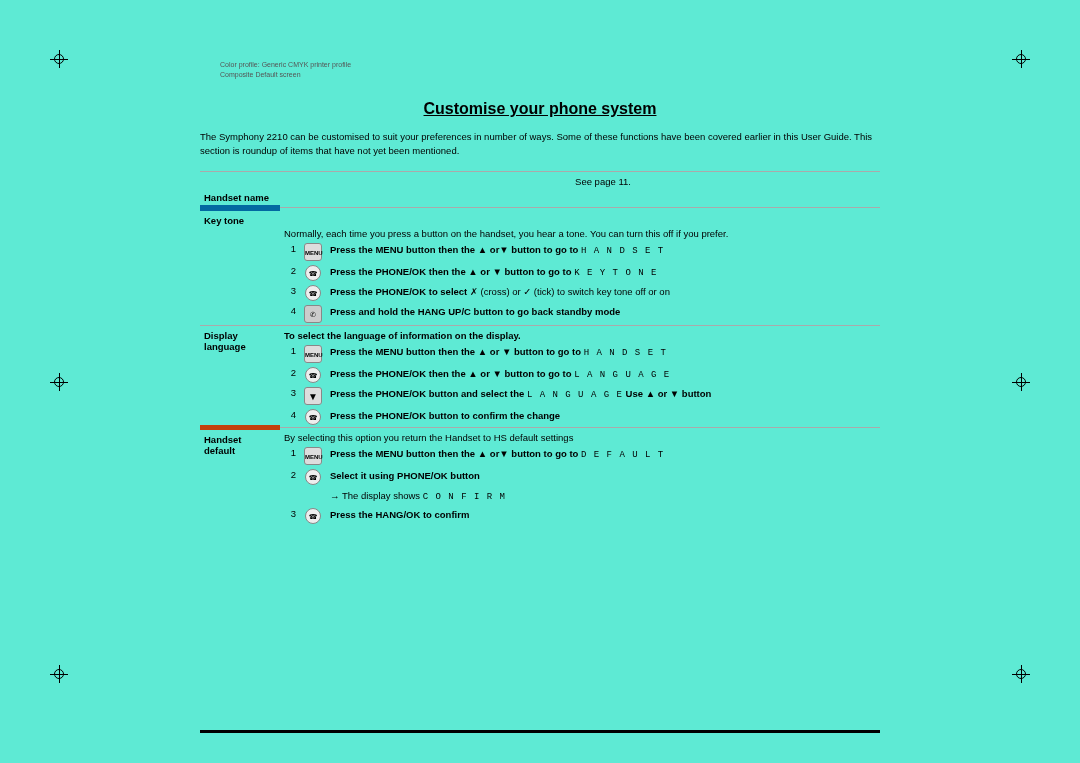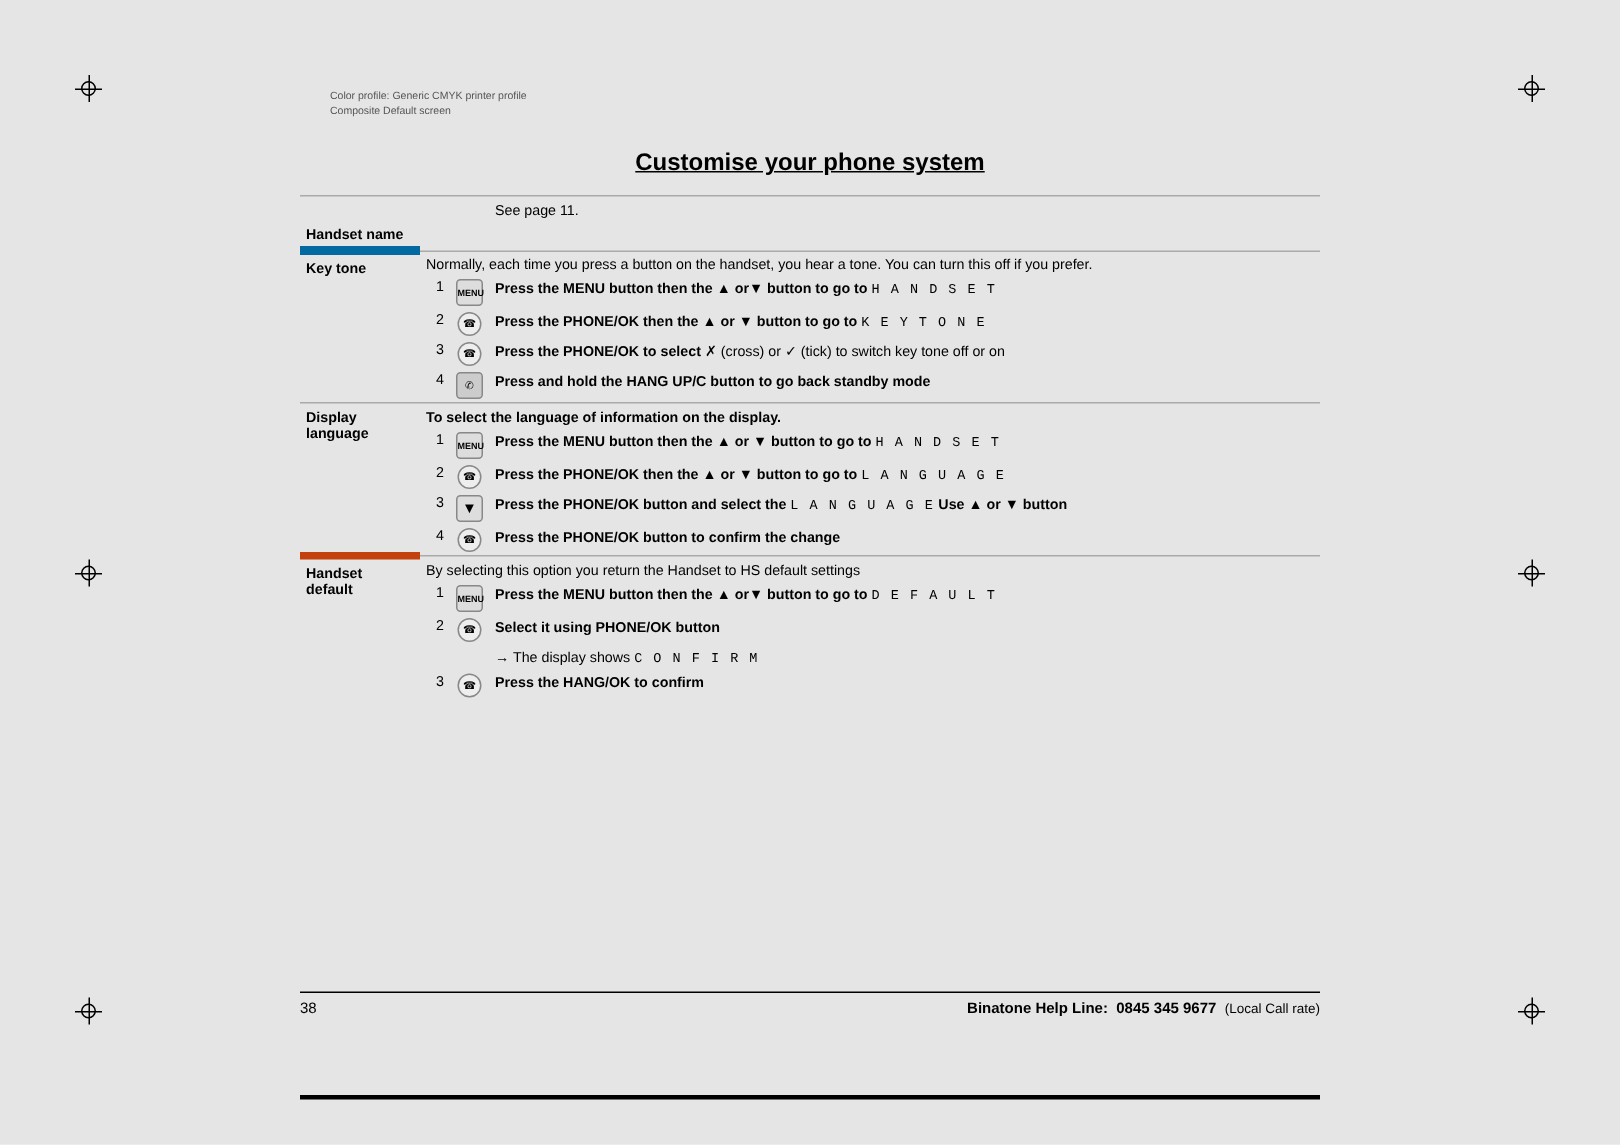--- a/index.html
+++ b/index.html
@@ -10,21 +10,21 @@
       font-family: Arial, Helvetica, sans-serif;
       font-size: 11px;
       color: #000;
       position: relative;
       overflow: hidden;
     }
 
     .page-container {
       width: 1080px;
       height: 763px;
-      background: #e5e5e5;
+      background: #5eead4;
       position: relative;
     }
 
     
     .reg-mark {
       position: absolute;
       width: 18px;
       height: 18px;
     }
     .reg-mark::before {
@@ -260,34 +260,35 @@
 
   <div class="color-profile">
     <div>Color profile: Generic CMYK printer profile</div>
     <div>Composite  Default screen</div>
   </div>
 
   <div class="content-area">
 
     <div class="page-title">Customise your phone system</div>
 
+    <div class="intro-text">The Symphony 2210 can be customised to suit your preferences in number of ways. Some of these functions have been covered earlier in this User Guide. This section is roundup of items that have not yet been mentioned.</div>
 
     <table class="main-table">
 
       <tbody>
           <tr class="header-row">
         <td class="section-label" style="border-top:1px solid #aaa; padding-top:20px;">Handset name</td>
         <td style="border-top:1px solid #aaa; padding-top:4px;"></td>
         <td style="border-top:1px solid #aaa; padding-top:4px;"></td>
-        <td style="border-top:1px solid #aaa; padding-top:4px;">See page 11.</td>
+        <td style="border-top:1px solid #aaa; padding-top:4px;text-align:center;">See page 11.</td>
       </tr>
 
       <tr class="header-row">
         <td class="section-label" rowspan="5" style="border-top:6px solid #0369a1; padding-top:4px; vertical-align:top;">Key tone</td>
-        <td colspan="3" style="border-top:1px solid #aaa; padding-top:3px;">
+        <td colspan="3" style="border-top:1px solid #aaa; padding-top:20px;">
           <span>Normally, each time you press a button on the handset, you hear a tone. You can turn this off if you prefer.</span>
         </td>
       </tr>
       <tr class="step-row">
         <td class="step-num">1</td>
         <td class="icon-cell">
           <span class="menu-icon" style="font-size:6px; font-weight:bold;">MENU</span>
         </td>
         <td class="step-text">
           <span class="bold-text">Press the MENU button then the ▲ or▼ button to go to </span><span class="mono">H A N D S E T</span>
@@ -403,24 +404,16 @@
         <td class="step-text">
           <span class="bold-text">Press the HANG/OK to confirm</span>
         </td>
       </tr>
 
     </tbody>
       </table>
 
   </div>
 
-  <div class="footer">
-    <span class="footer-left">38</span>
-    <span class="footer-right">
-      <span>Binatone Help Line:</span>&nbsp;
-      <span>0845 345 9677</span>&nbsp;
-      <span style="font-weight:normal; font-size:9px;">(Local Call rate)</span>
-    </span>
-  </div>
 
   <div class="bottom-bar"></div>
 
 </div>
 
 </body></html>

